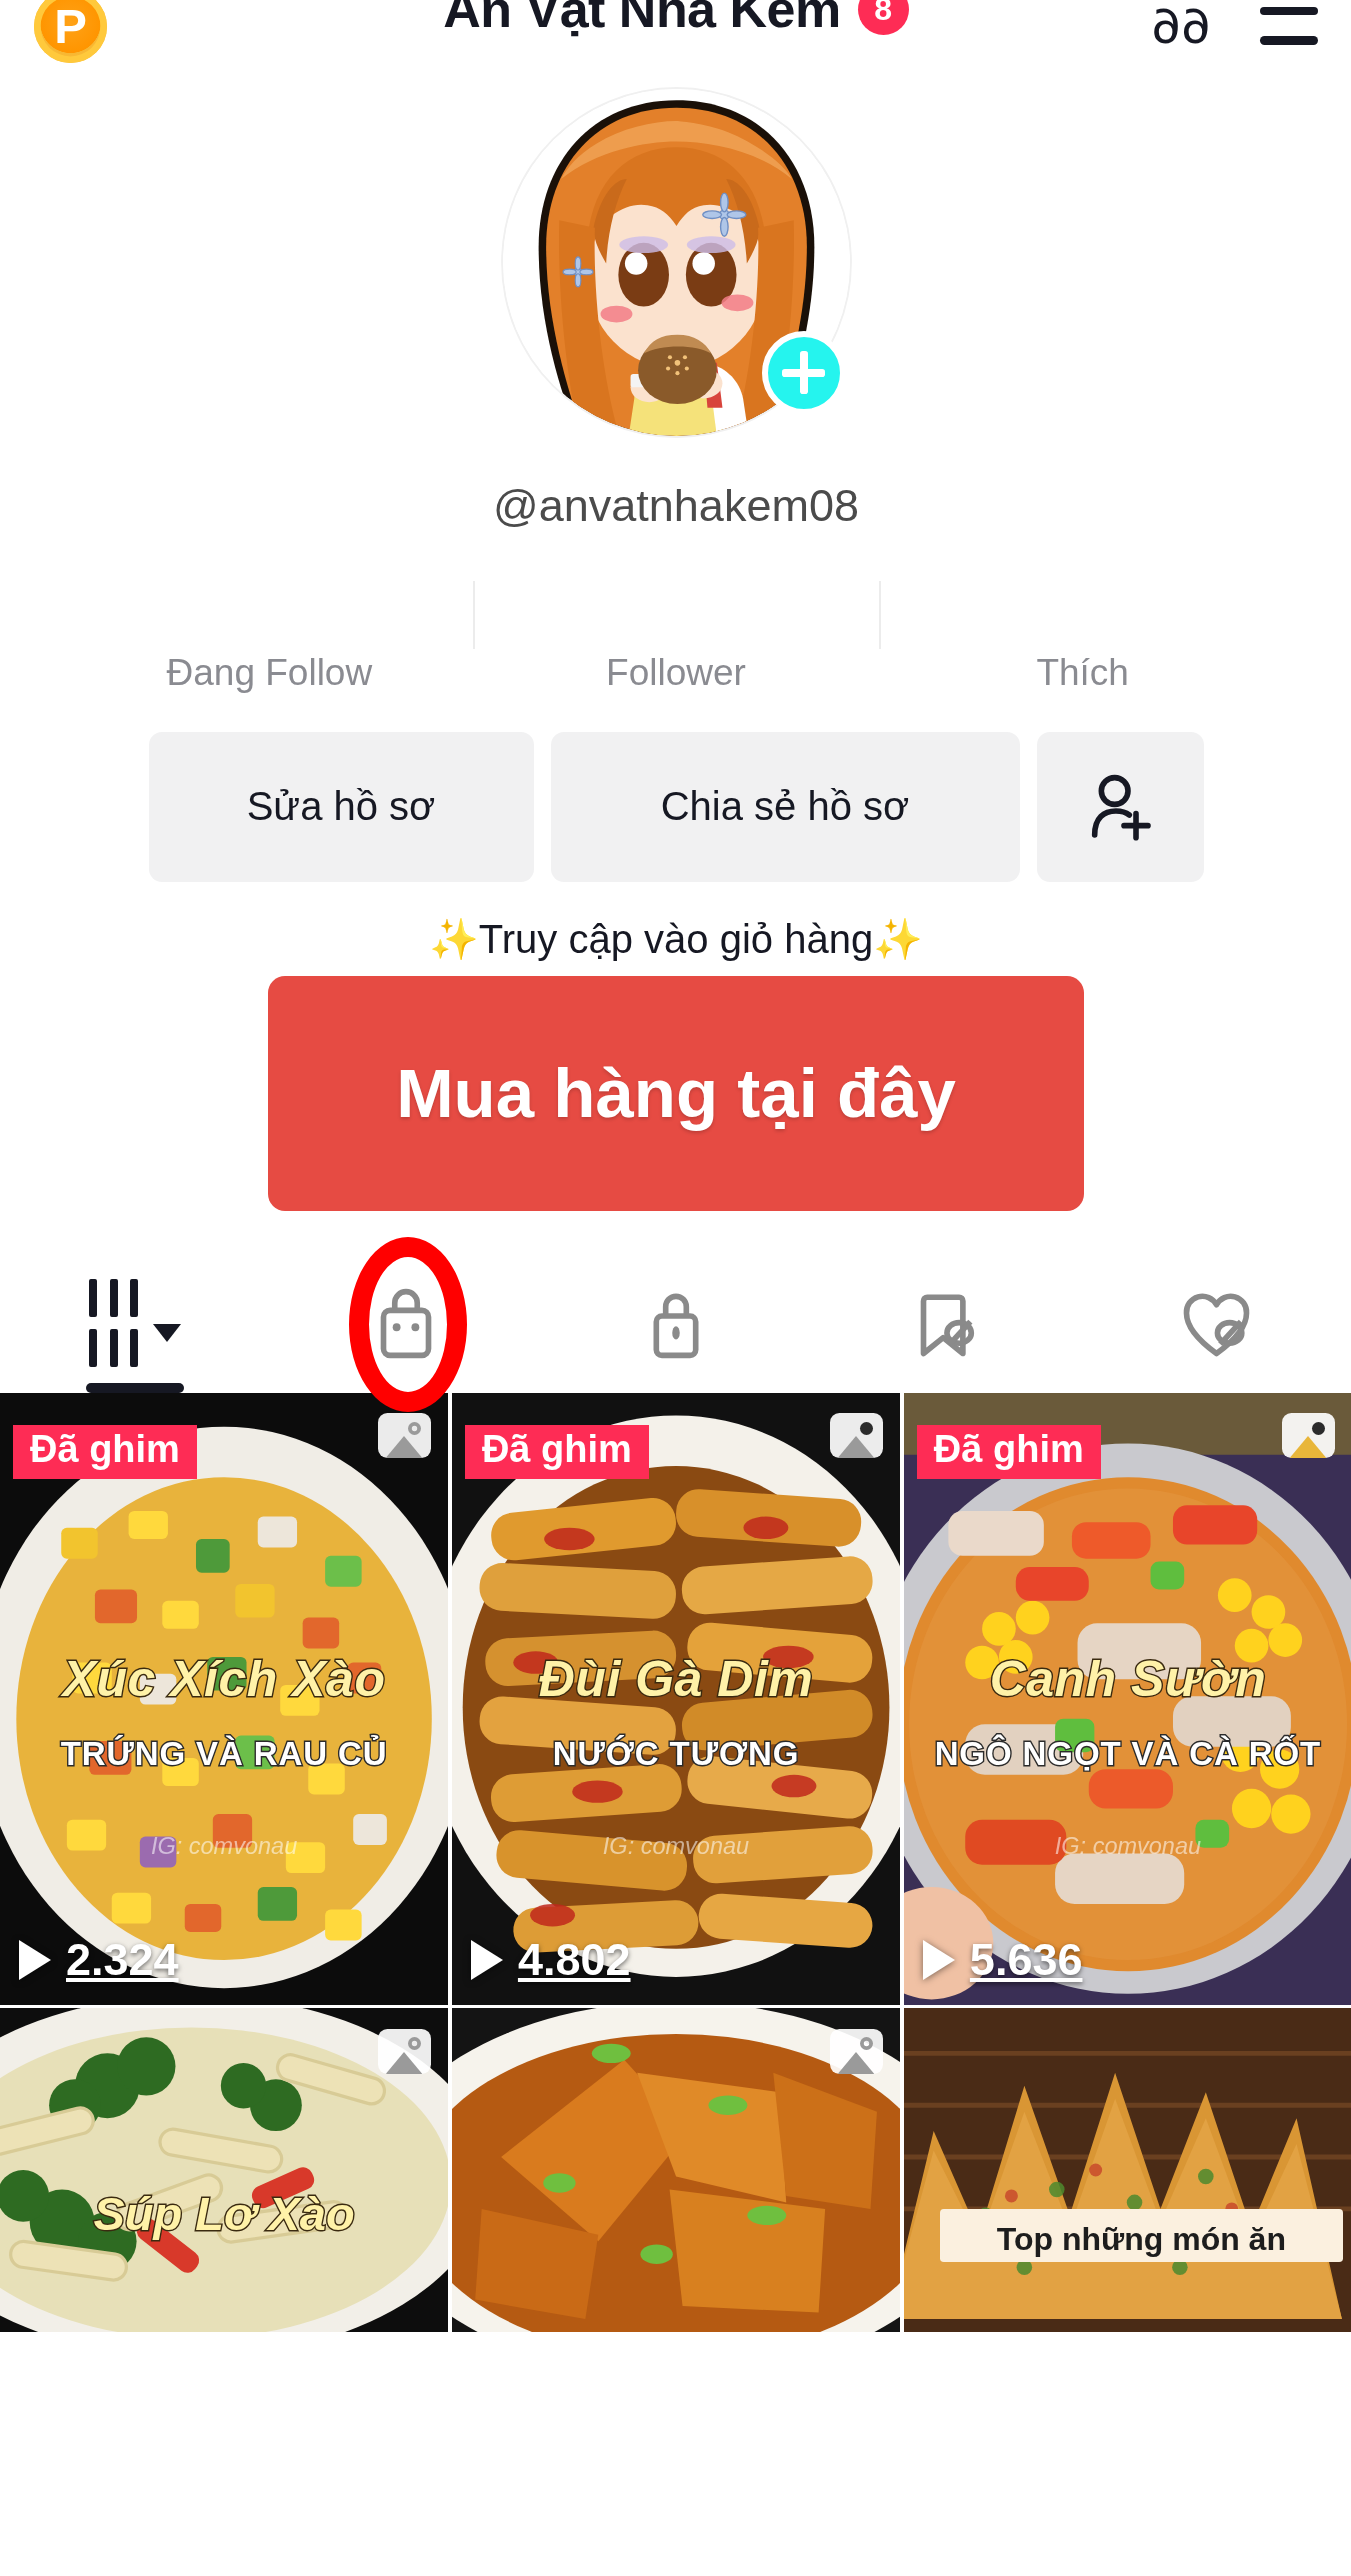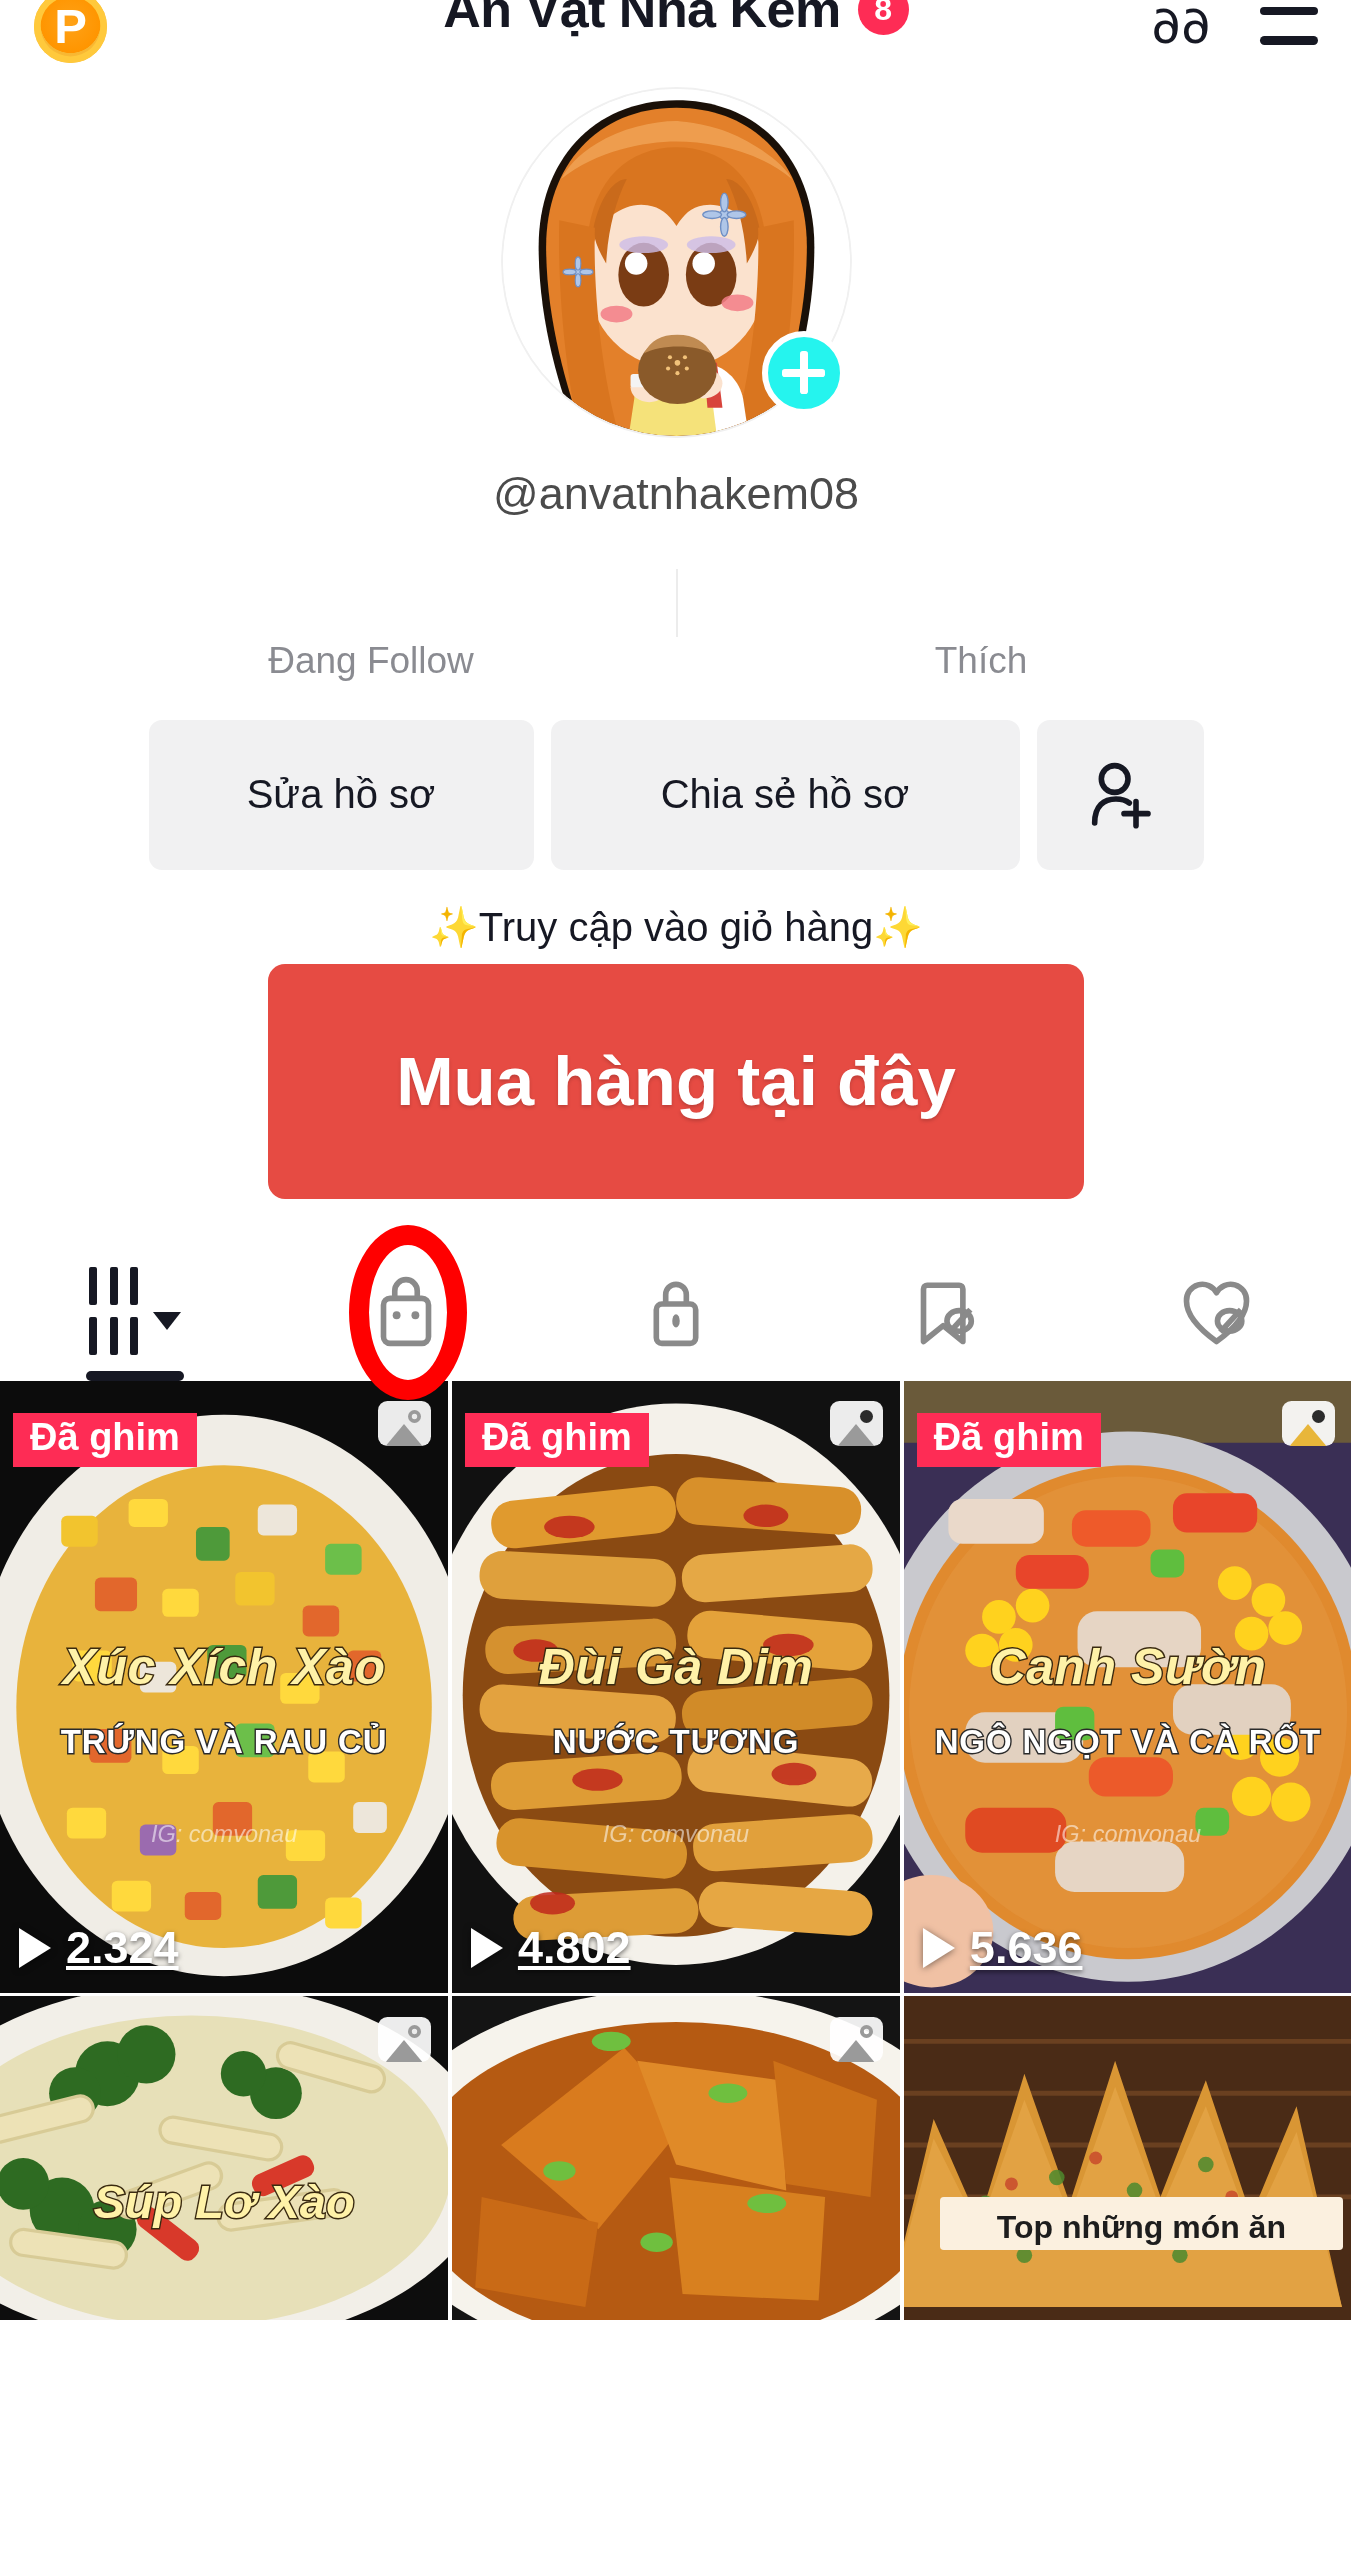--- a/index.html
+++ b/index.html
@@ -63,21 +63,21 @@
     background:#25F4EE; border: 6.6px solid #fff;
     display:flex; align-items:center; justify-content:center;
   }
   .plus-badge:before, .plus-badge:after {
     content:""; position:absolute; background:#fff; border-radius:2.8px;
   }
   .plus-badge:before { width:43px; height:8.4px; }
   .plus-badge:after { width:8.4px; height:43px; }
 
   .username {
-    text-align:center; margin-top: 32px;
+    text-align:center; margin-top: 44px;
     font-size: 45px; color:#4b4b4b; font-weight:400;
   }
 
   
   .stats {
     display:flex; justify-content:center; align-items:flex-end;
     margin-top: 53px; padding: 0 66px;
   }
   .stat { flex:1; text-align:center; position:relative; }
   .stat + .stat:before {
@@ -314,20 +314,24 @@
     </div>
     <div class="plus-badge"></div>
   </div>
 
   <div class="username">@anvatnhakem08</div>
 
   <div class="stats">
     <div class="stat">
       <span class="stat-value"></span>
       <span class="stat-label">Đang Follow</span>
+    </div>
+    <div class="stat">
+      <span class="stat-value"></span>
+      <span class="stat-label">Follower</span>
     </div>
     <div class="stat">
       <span class="stat-value"></span>
       <span class="stat-label">Thích</span>
     </div>
   </div>
 
   <div class="actions">
     <button class="btn btn-edit">Sửa hồ sơ</button>
     <button class="btn btn-share">Chia sẻ hồ sơ</button>

